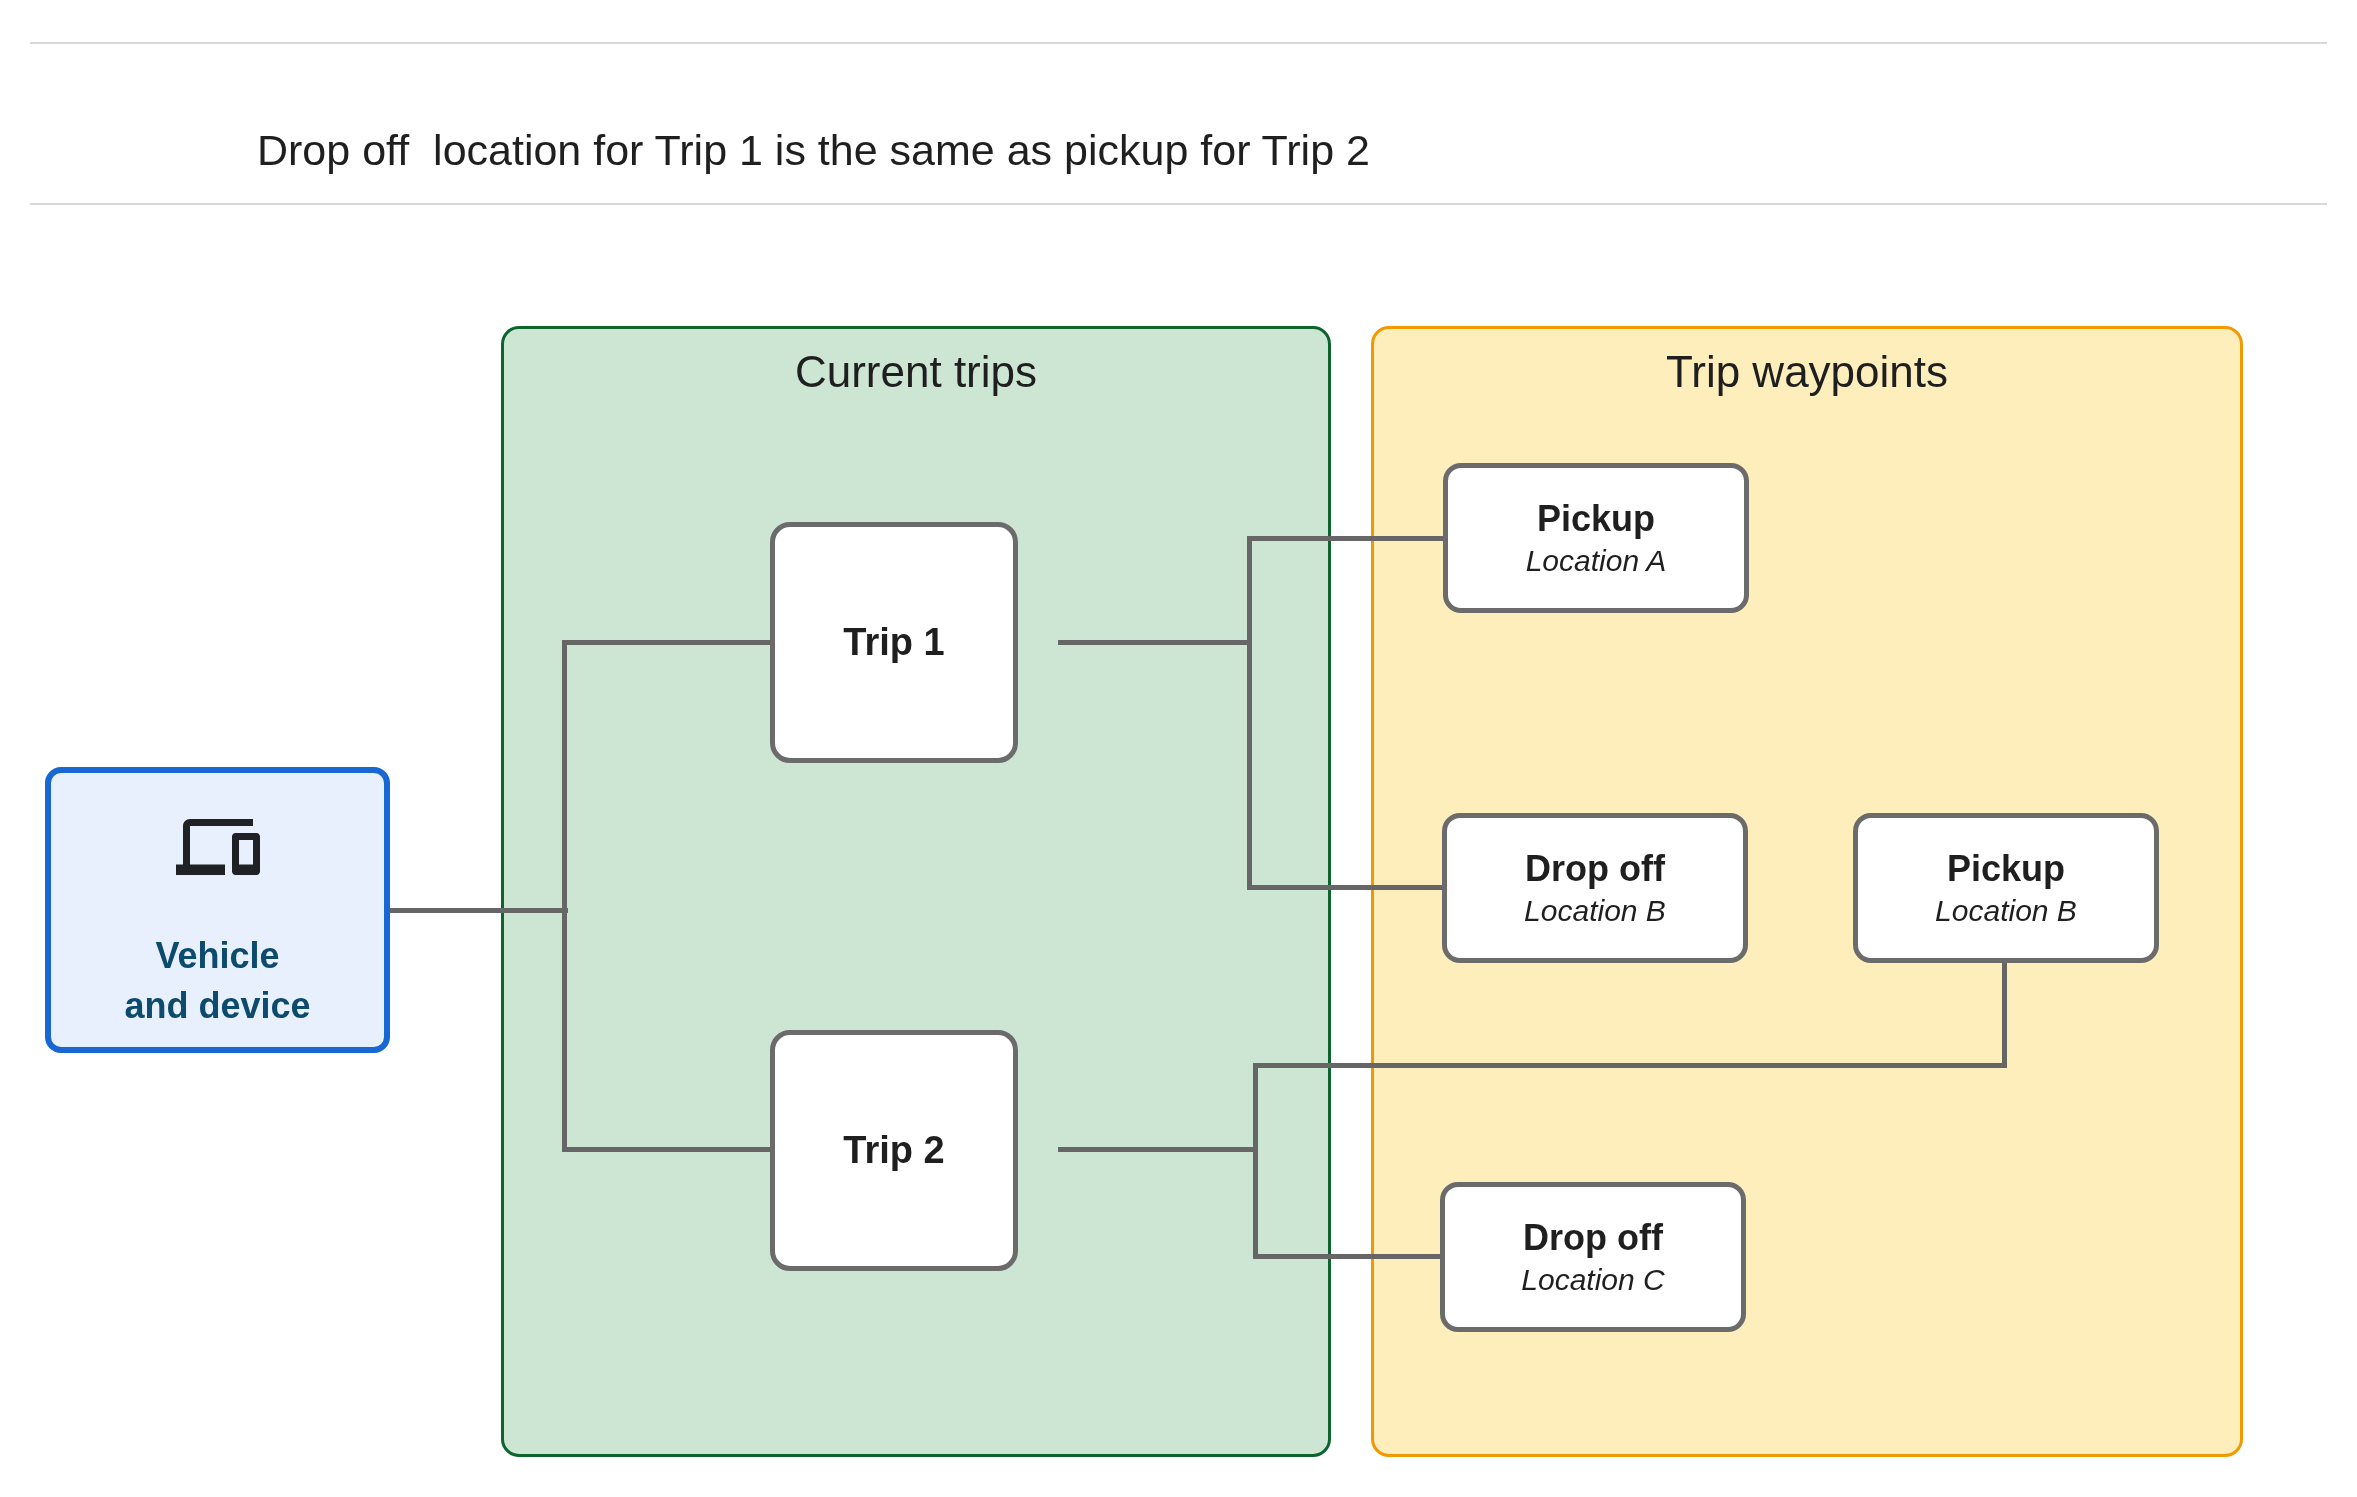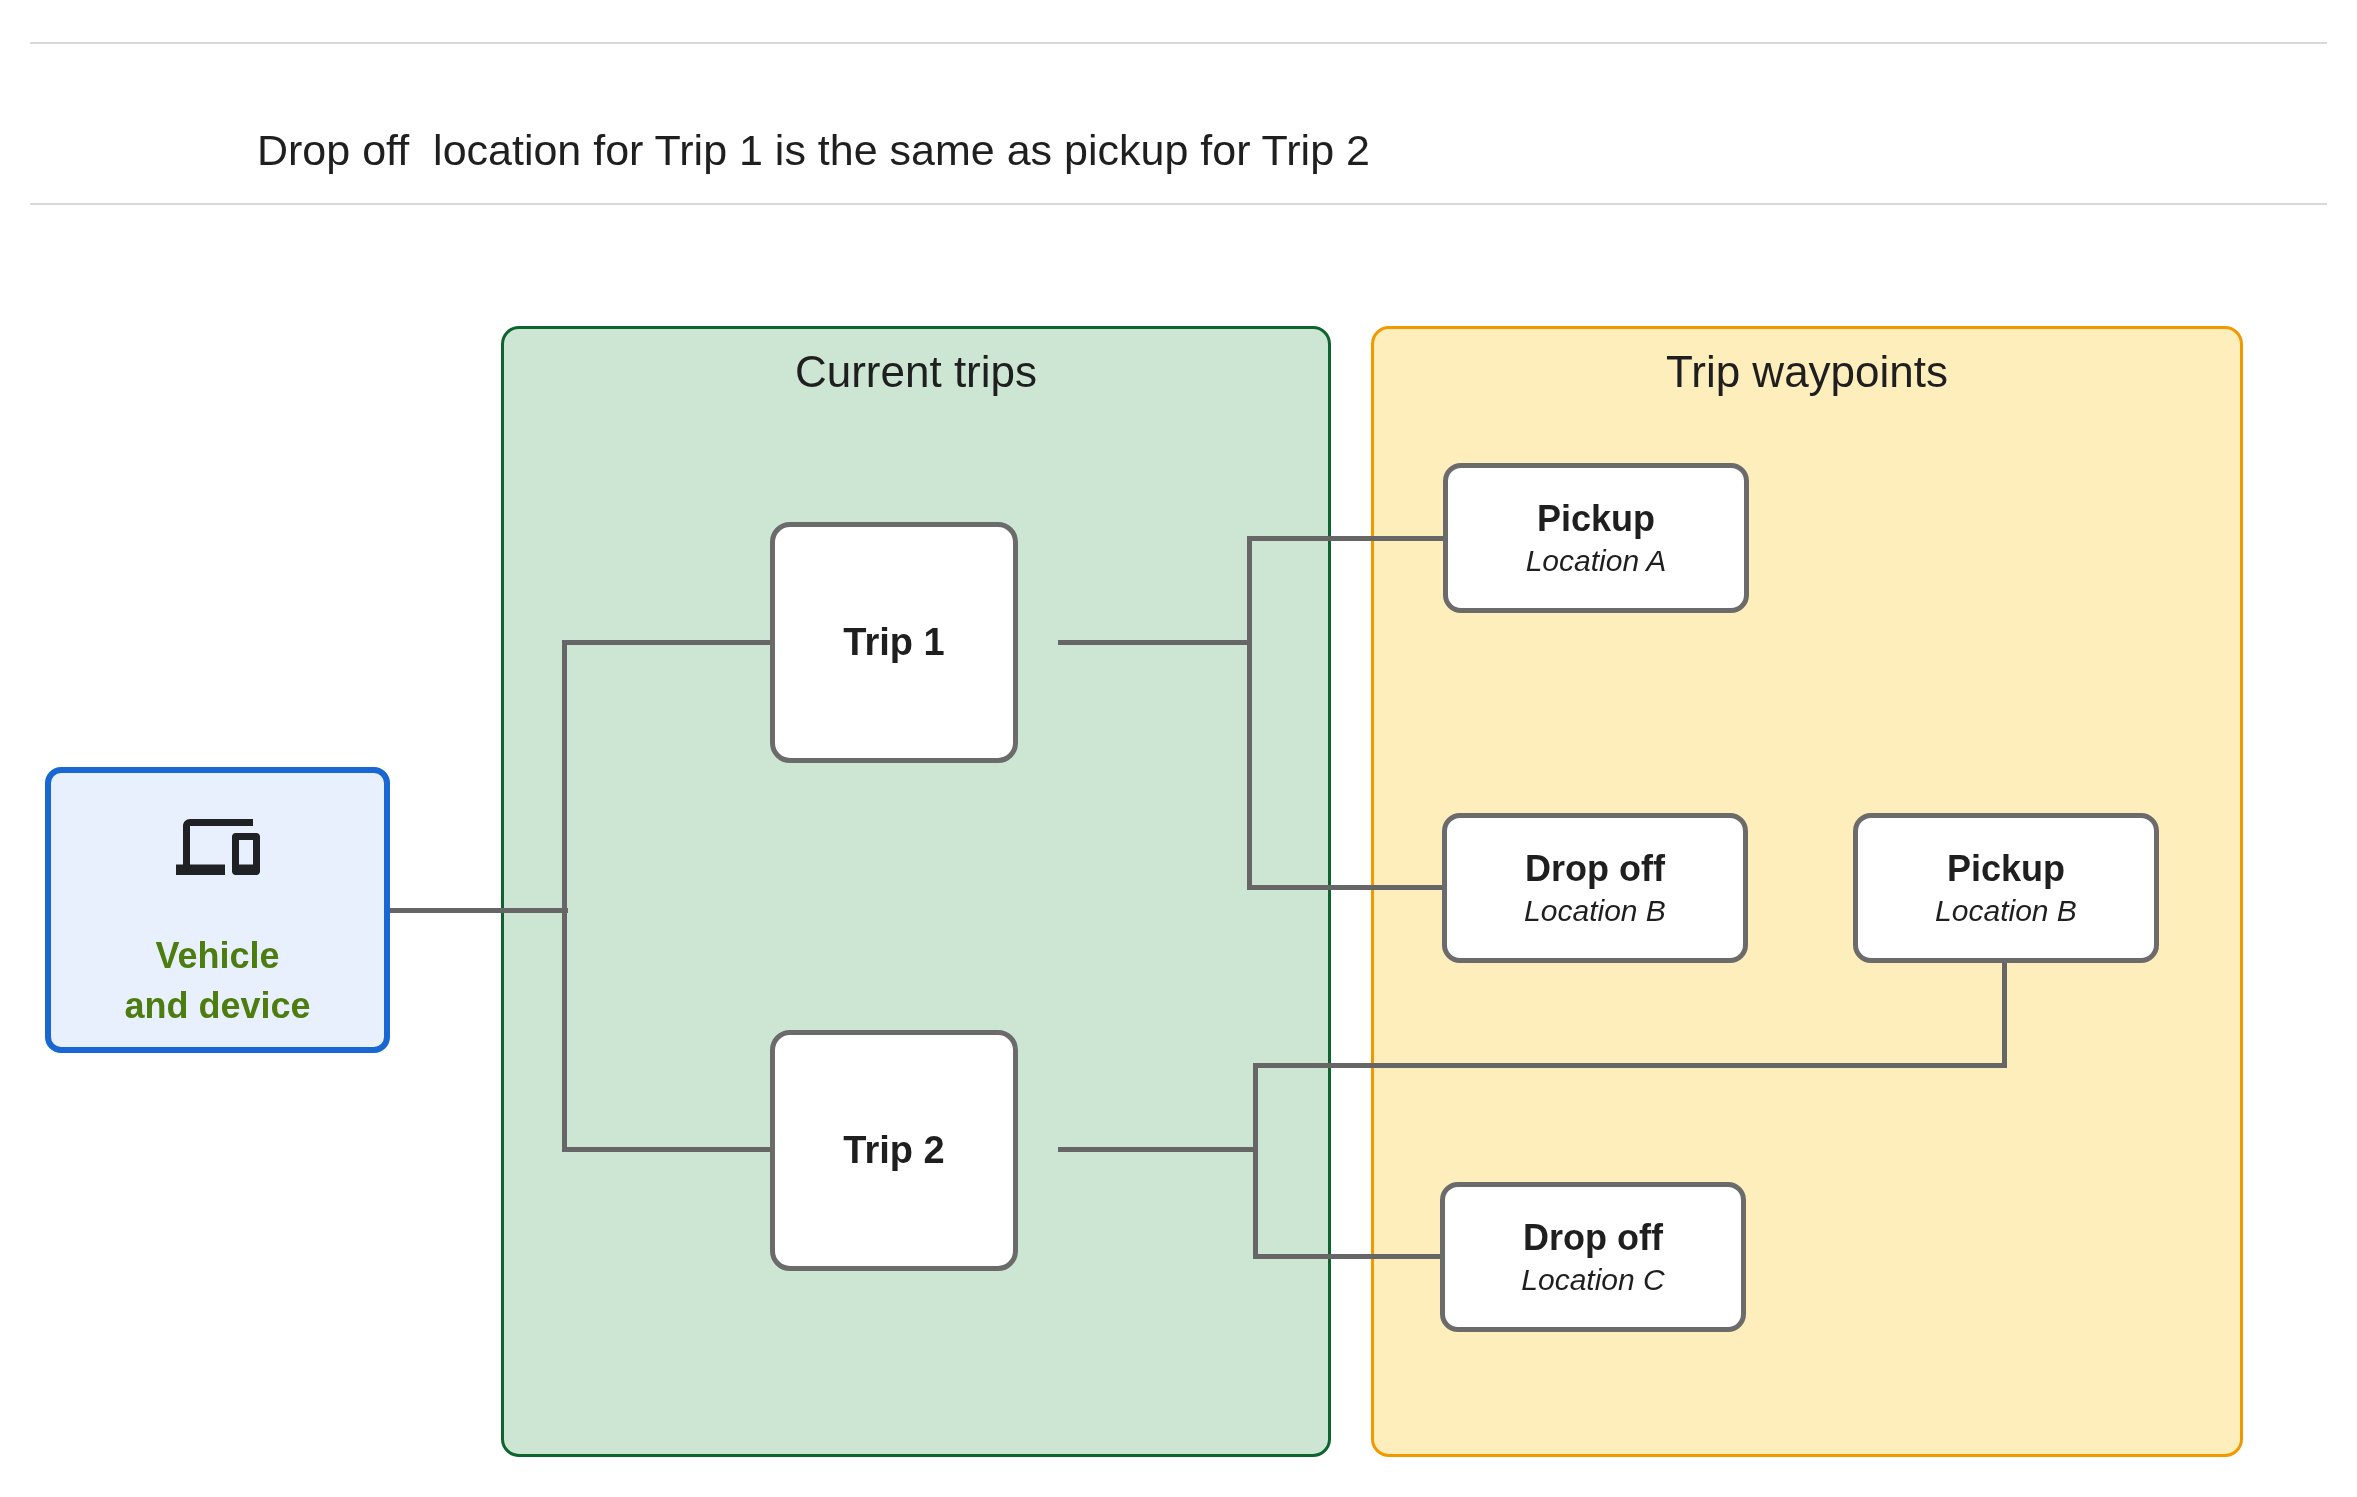--- a/index.html
+++ b/index.html
@@ -27,21 +27,21 @@
   .node{position:absolute; background:var(--node-fill); border:5px solid var(--node-border); border-radius:20px;}
   .trip{left:770px; width:248px; height:241px; display:flex; align-items:center; justify-content:center;}
   .trip-label{font-size:38px; font-weight:600; color:var(--text);}
 
   .wp{width:306px; height:150px; border-radius:18px; display:flex; flex-direction:column; align-items:center; justify-content:center; gap:3px;}
   .wp-title{font-size:36px; font-weight:bold; line-height:42px; color:var(--text);}
   .wp-sub{font-size:30px; font-weight:normal; line-height:36px; color:var(--text);font-style:italic;}
 
   .vehicle{left:45px; top:767px; width:345px; height:286px; background:var(--blue-fill); border:6px solid var(--blue-border); border-radius:16px;}
   .vehicle .icon{position:absolute; left:50%; top:32px; transform:translateX(-50%); width:84px; height:84px; fill:#202124;}
-  .vehicle-label{position:absolute; left:0; top:158px; width:100%; text-align:center; font-size:36px; font-weight:bold; line-height:50px; color:#4d7c0f;}
+  .vehicle-label{position:absolute; left:0; top:158px; width:100%; text-align:center; font-size:36px; font-weight:bold; line-height:50px; color:#0c4a6e;}
   .vehicle-label span{display:block;}
 </style>
 </head>
 <body>
 
 <div class="stage">
 
   <div class="divider" style="top:42px;"></div>
   <div class="subtitle">Drop off  location for Trip 1 is the same as pickup for Trip 2</div>
   <div class="divider" style="top:203px;"></div>

